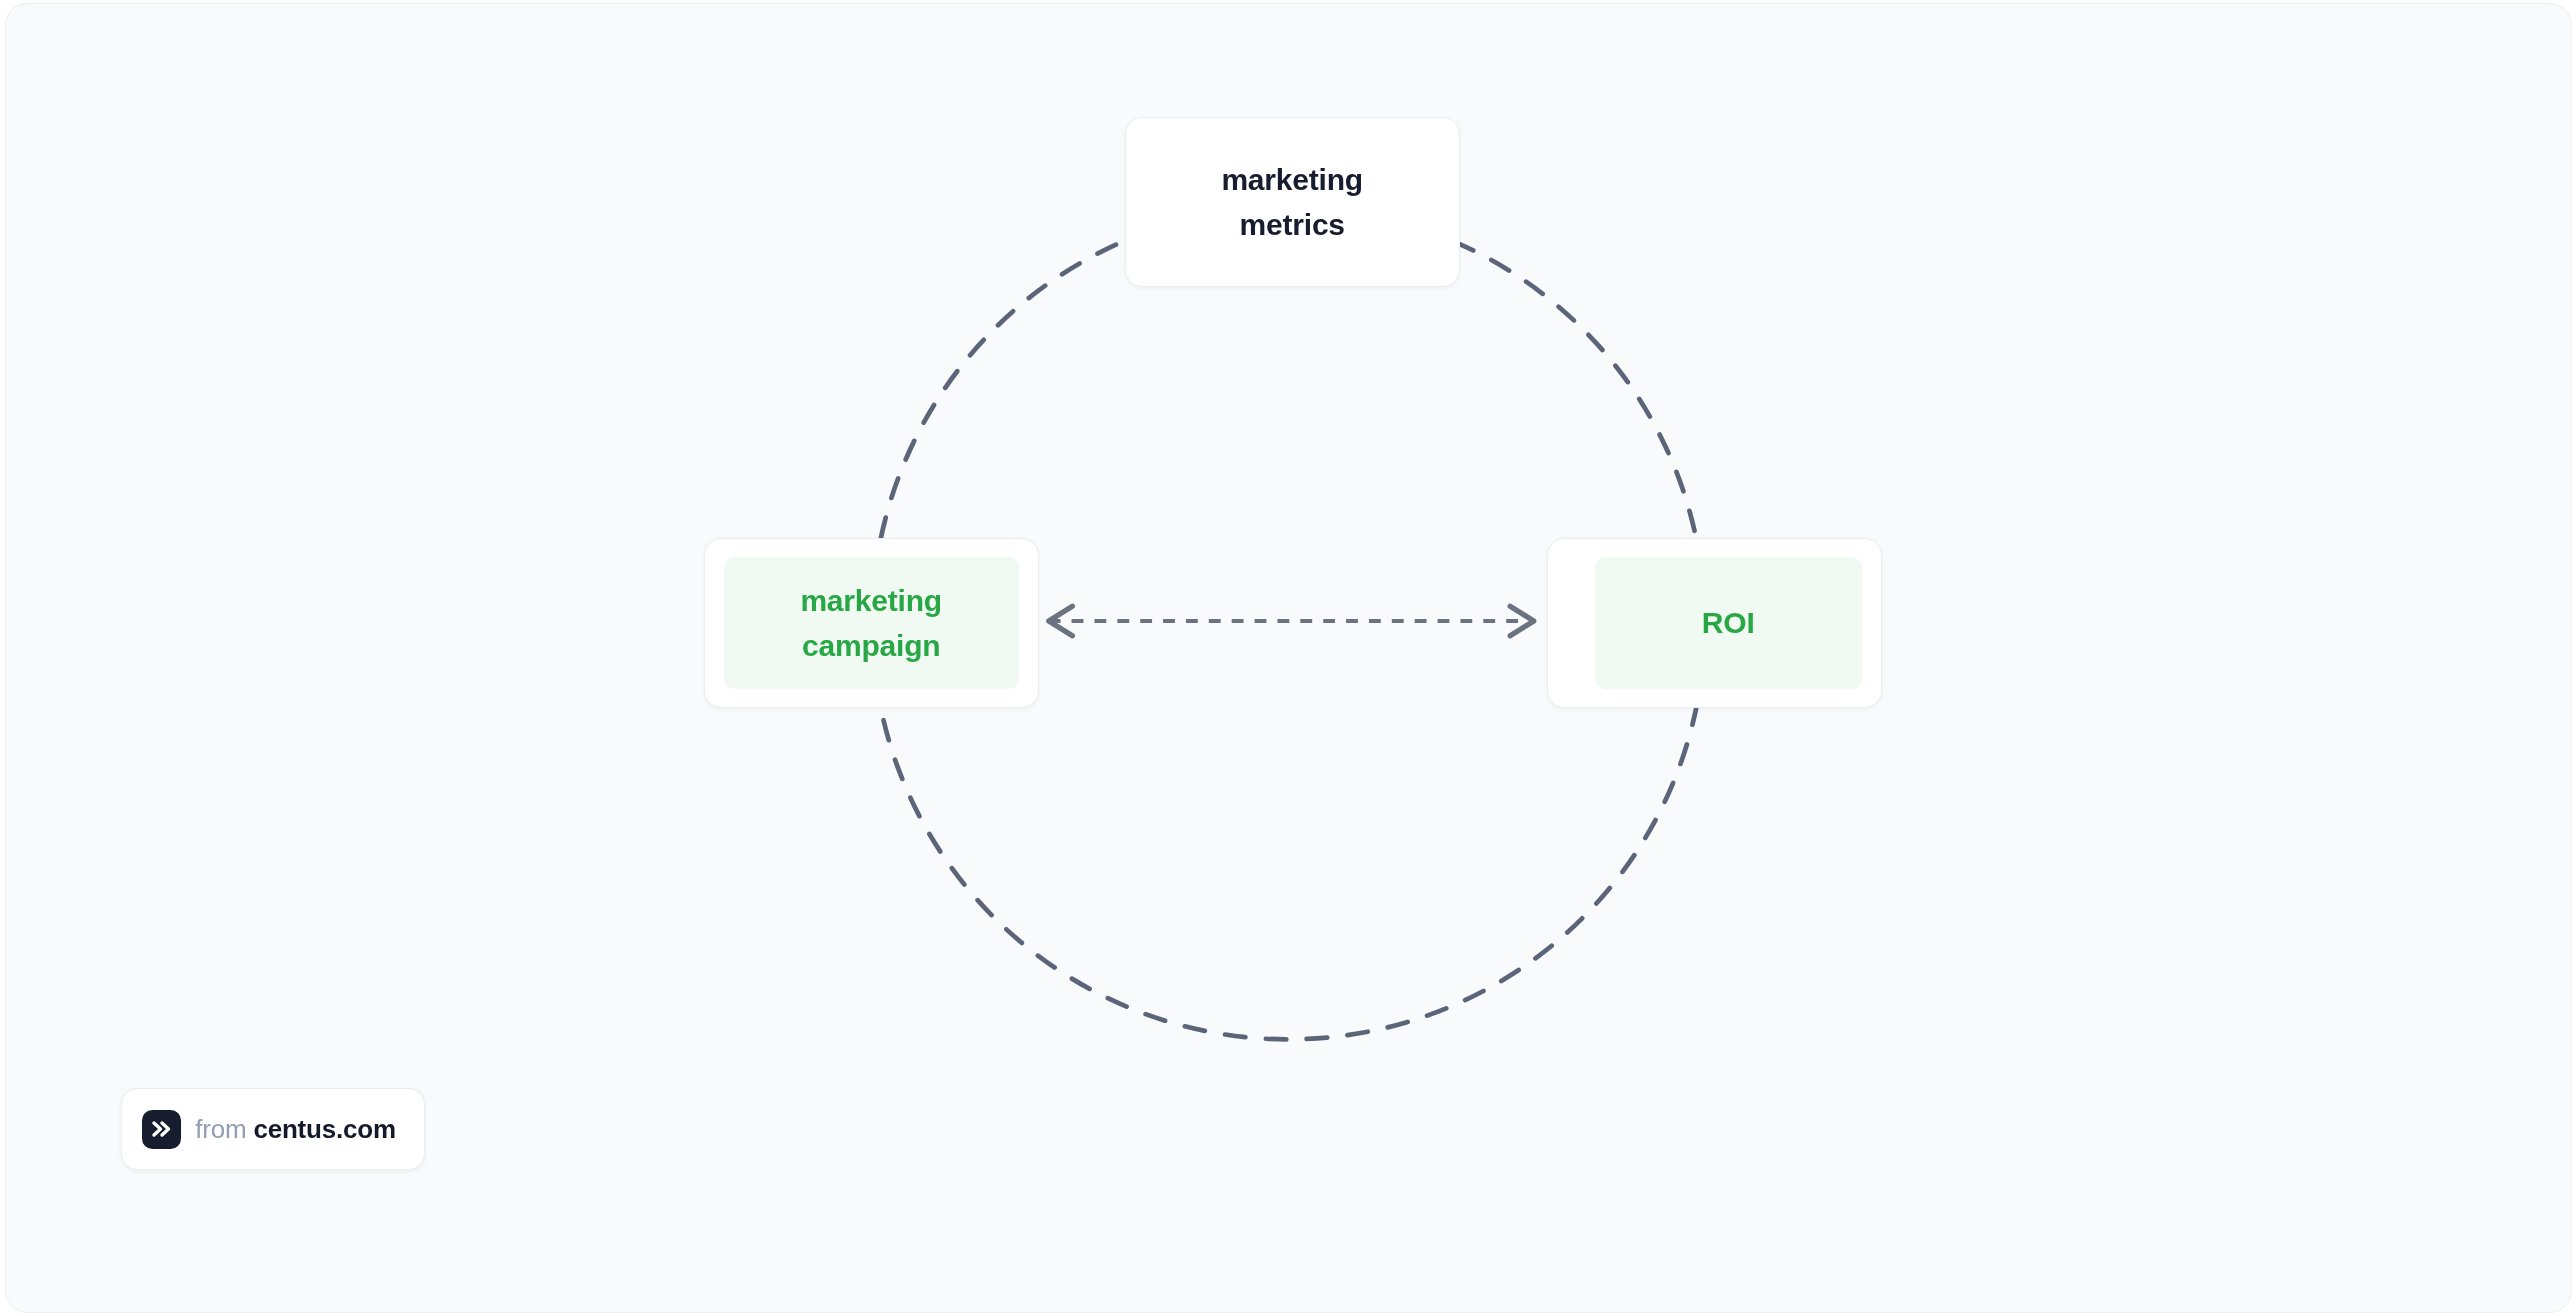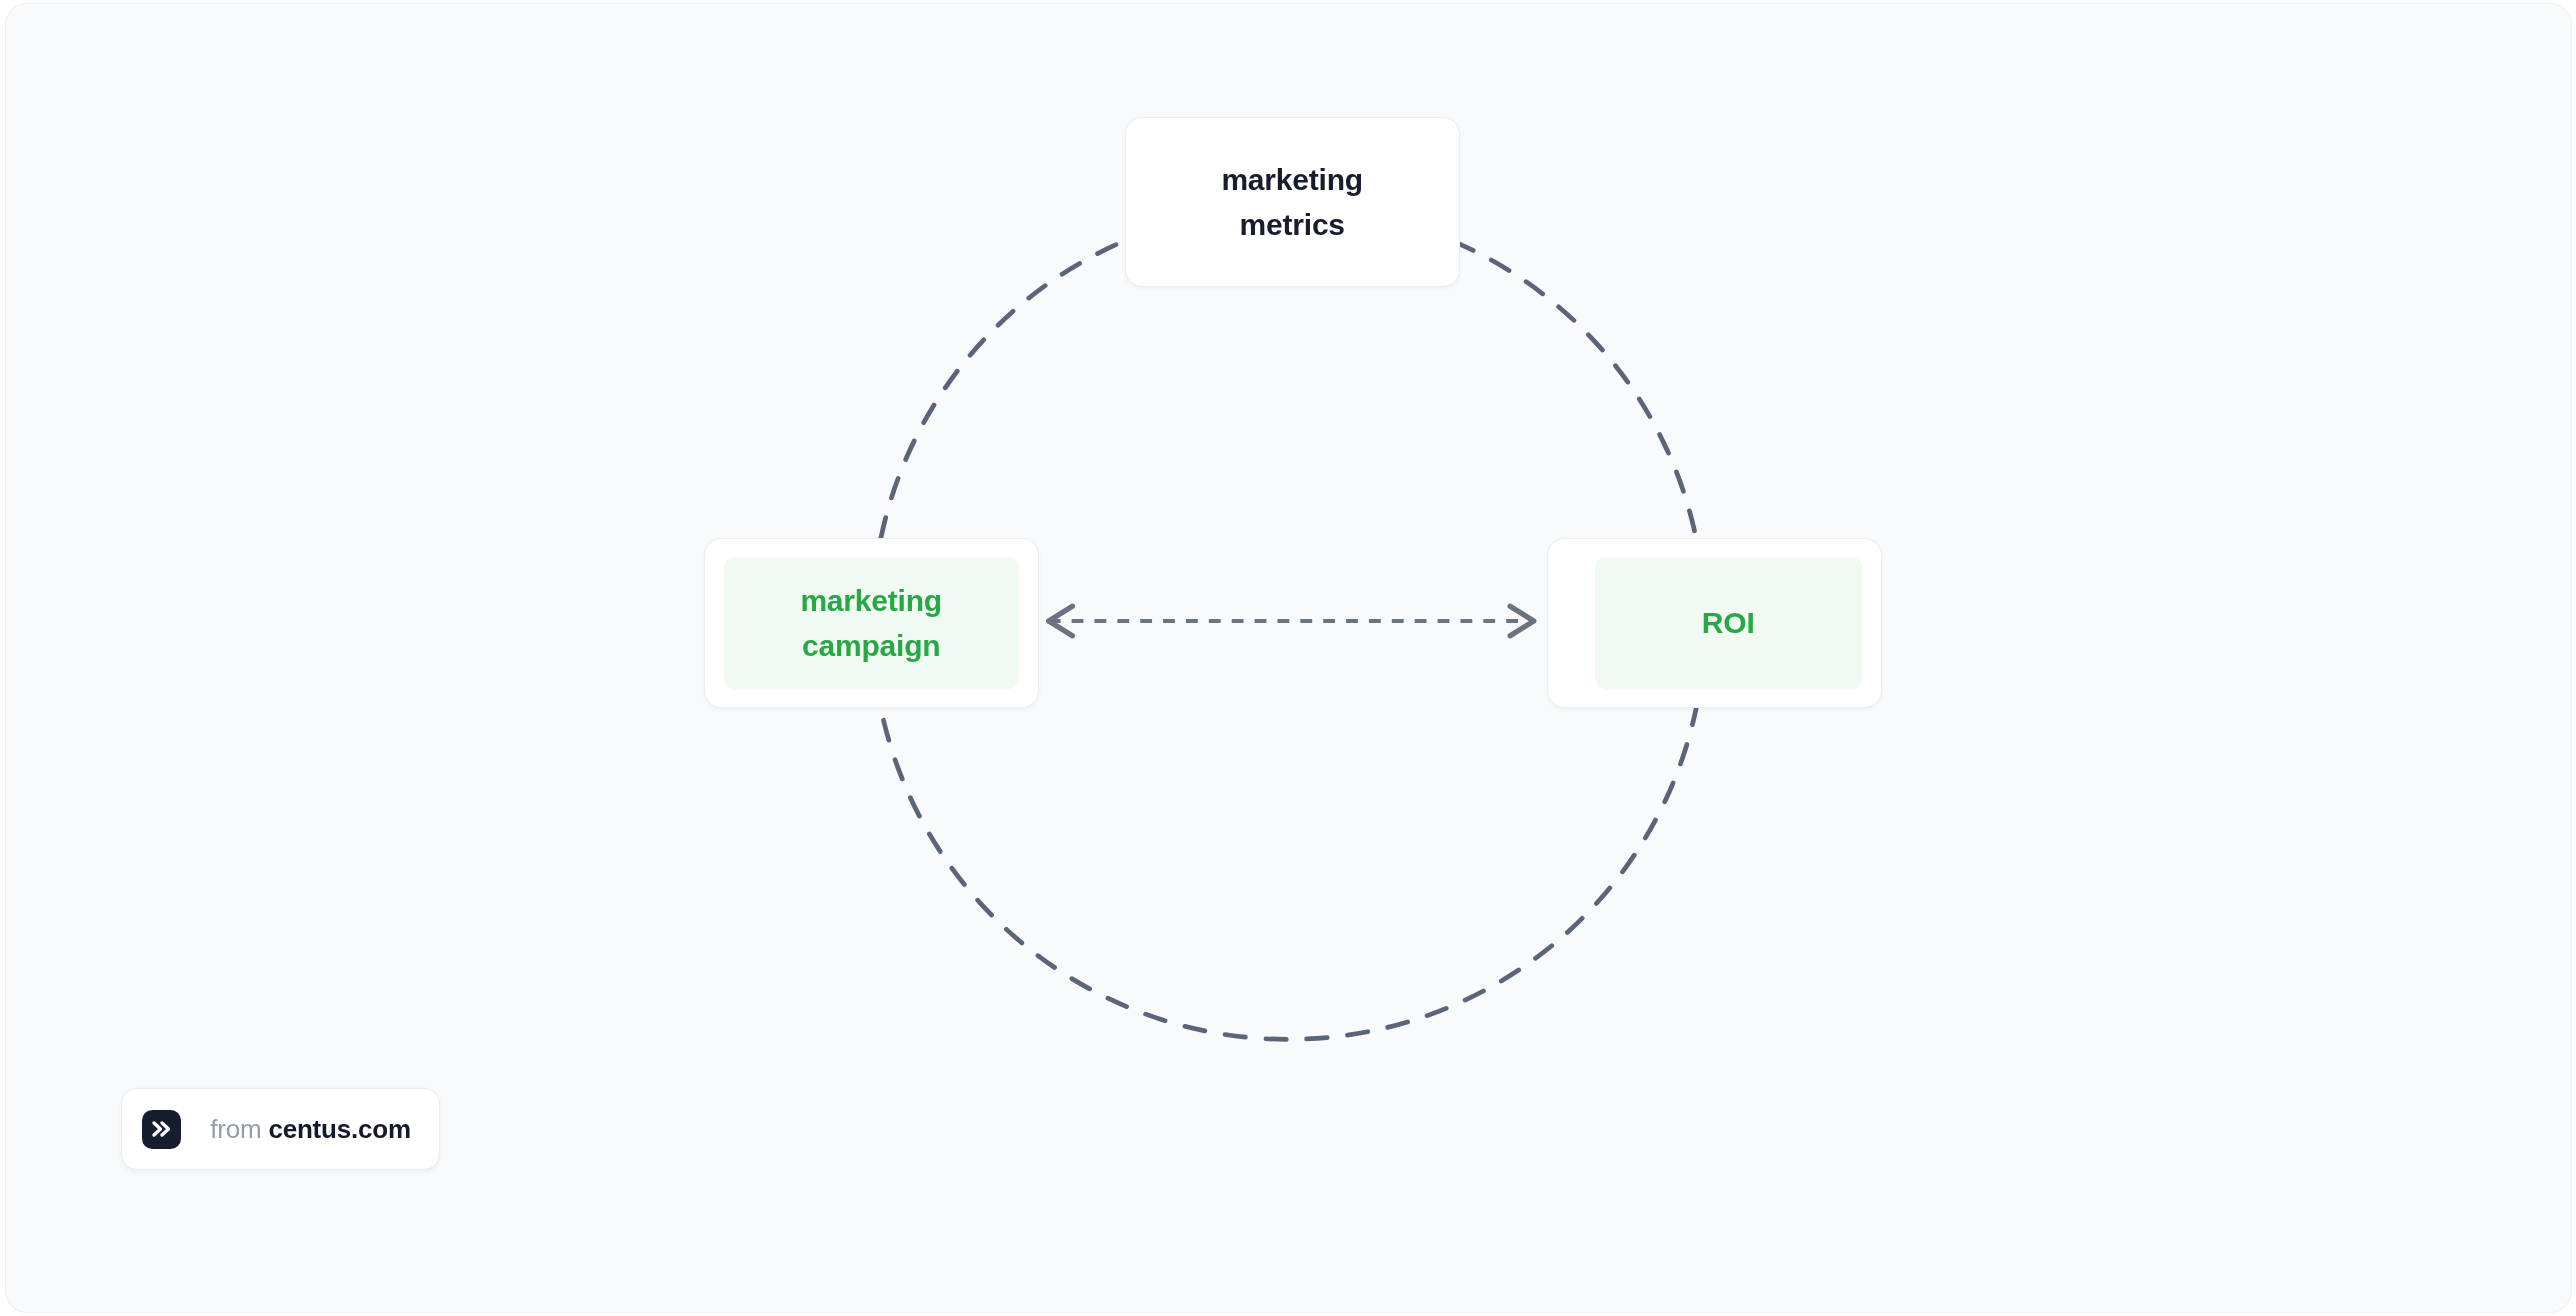--- a/index.html
+++ b/index.html
@@ -115,21 +115,21 @@
     position: absolute;
     left: 115px;
     top: 1084px;
     height: 82px;
     background: #ffffff;
     border: 1.6px solid #eaedf1;
     border-radius: 16px;
     box-shadow: 0 1.6px 4.7px rgba(17, 24, 39, 0.05);
     display: flex;
     align-items: center;
-    gap: 29px;
+    gap: 14px;
     padding: 0 28px 0 20.5px;
   }
 
   .badge-logo {
     width: 39px;
     height: 39px;
     border-radius: 10.3px;
     background: #161d2f;
     display: flex;
     align-items: center;

